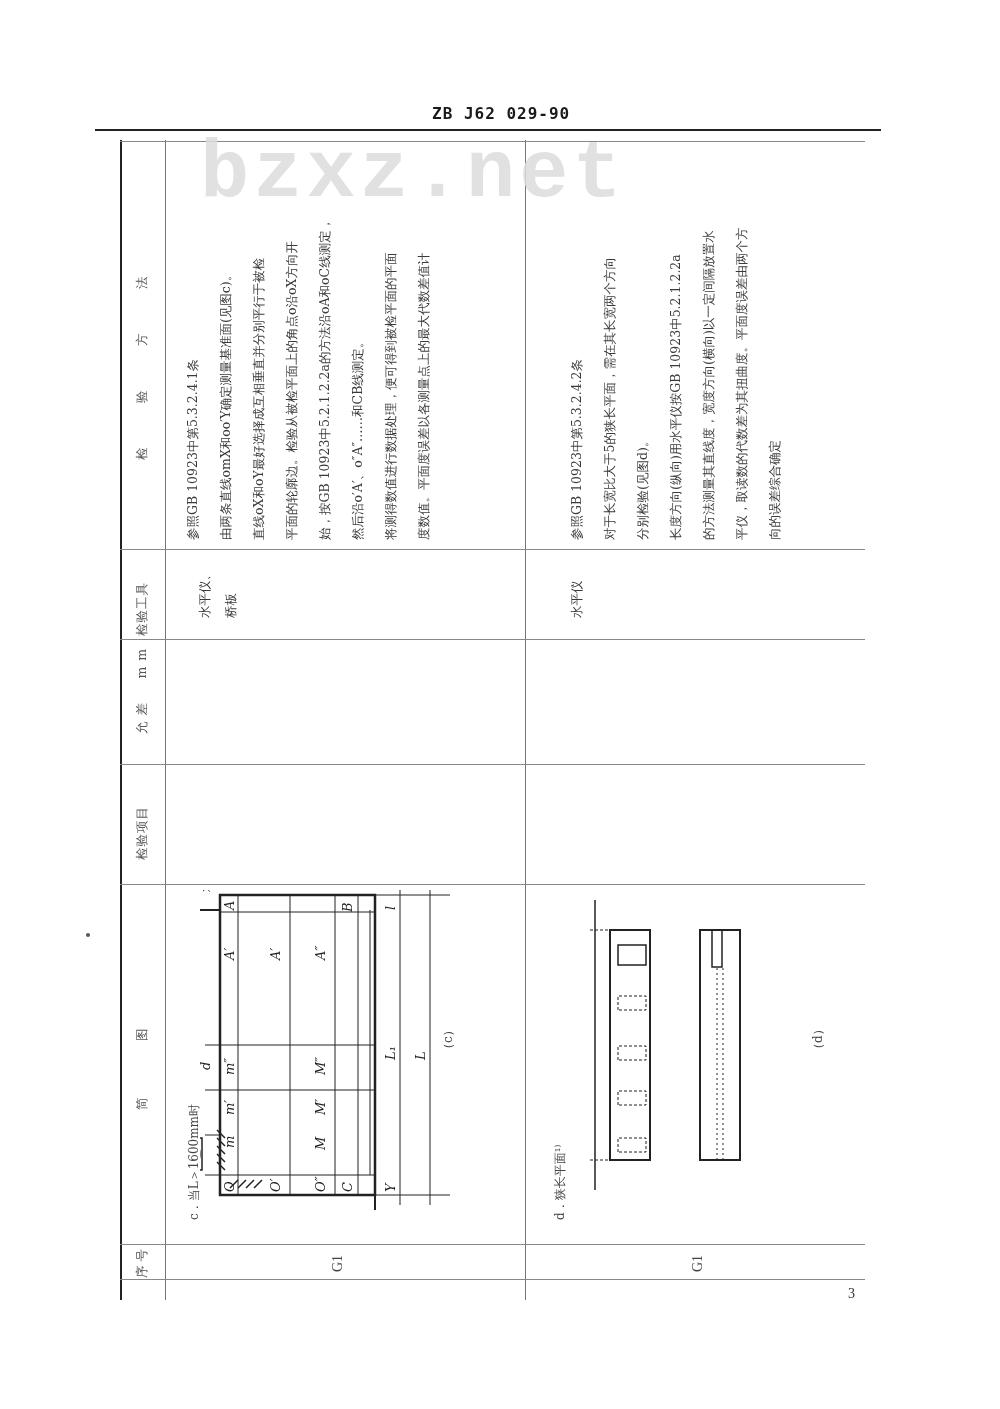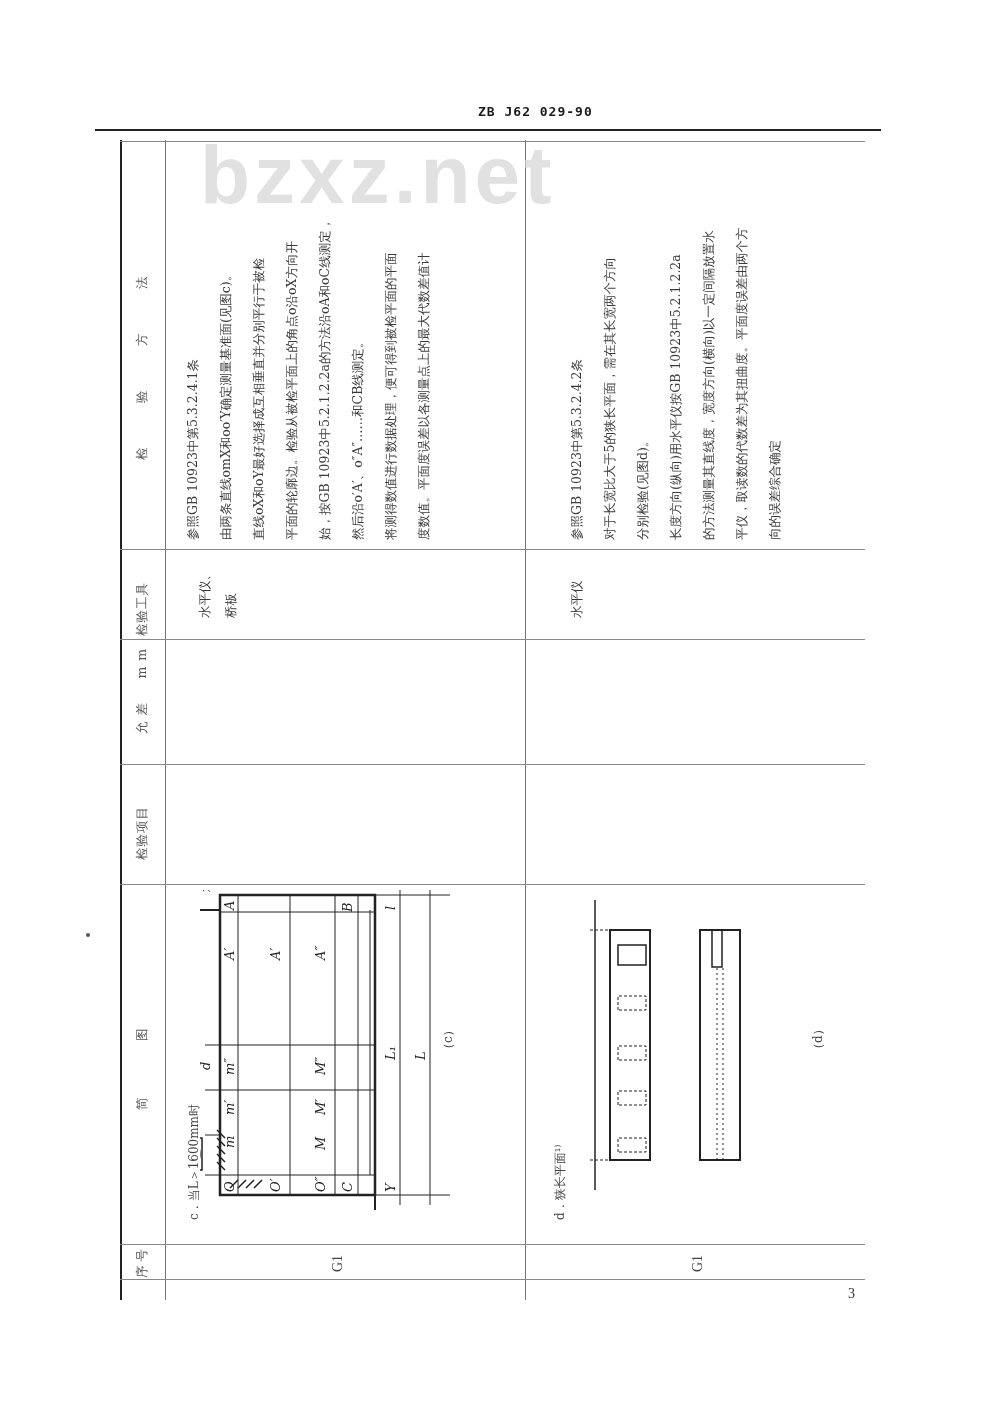--- a/index.html
+++ b/index.html
@@ -1,21 +1,21 @@
 <!DOCTYPE html>
 <html><head>
 <meta charset="utf-8">
 <style>
   html, body { margin:0; padding:0; }
   body { width:1000px; height:1409px; background:#ffffff; position:relative; overflow:hidden;
          font-family:"DejaVu Serif", serif; color:#2a2a2a; }
   .doc-code { position:absolute; left:432px; top:104px; font-family:"DejaVu Sans Mono", monospace;
-              font-weight:bold; font-size:13px; letter-spacing:1px; color:#1a1a1a;margin-left:46px; }
+              font-weight:bold; font-size:16px; letter-spacing:1px; color:#1a1a1a; }
   .header-rule { position:absolute; left:95px; top:129px; width:786px; height:2px; background:#222; }
-  .watermark { position:absolute; left:200px; top:128px; font-family:Liberation Sans, sans-serif;
+  .watermark { position:absolute; left:200px; top:128px; font-family:Liberation Mono, monospace;
                font-weight:bold; font-size:82px; color:#dcdcdc; letter-spacing:4px; opacity:0.85; z-index:5;
                pointer-events:none; }
   .dot-mark { position:absolute; left:86px; top:933px; width:4px; height:4px; background:#555; border-radius:2px; }
   .page-number { position:absolute; left:848px; top:1286px; font-family:"Liberation Serif", serif; font-size:14px; color:#333; }
 
   
   .table-rot { position:absolute; left:120px; top:1300px; width:1160px; height:745px;
                transform-origin:0 0; transform:rotate(-90deg); }
   .tbl { position:absolute; left:0; top:0; width:1160px; height:745px; }
   .line-h { position:absolute; height:1px; background:#777; }

